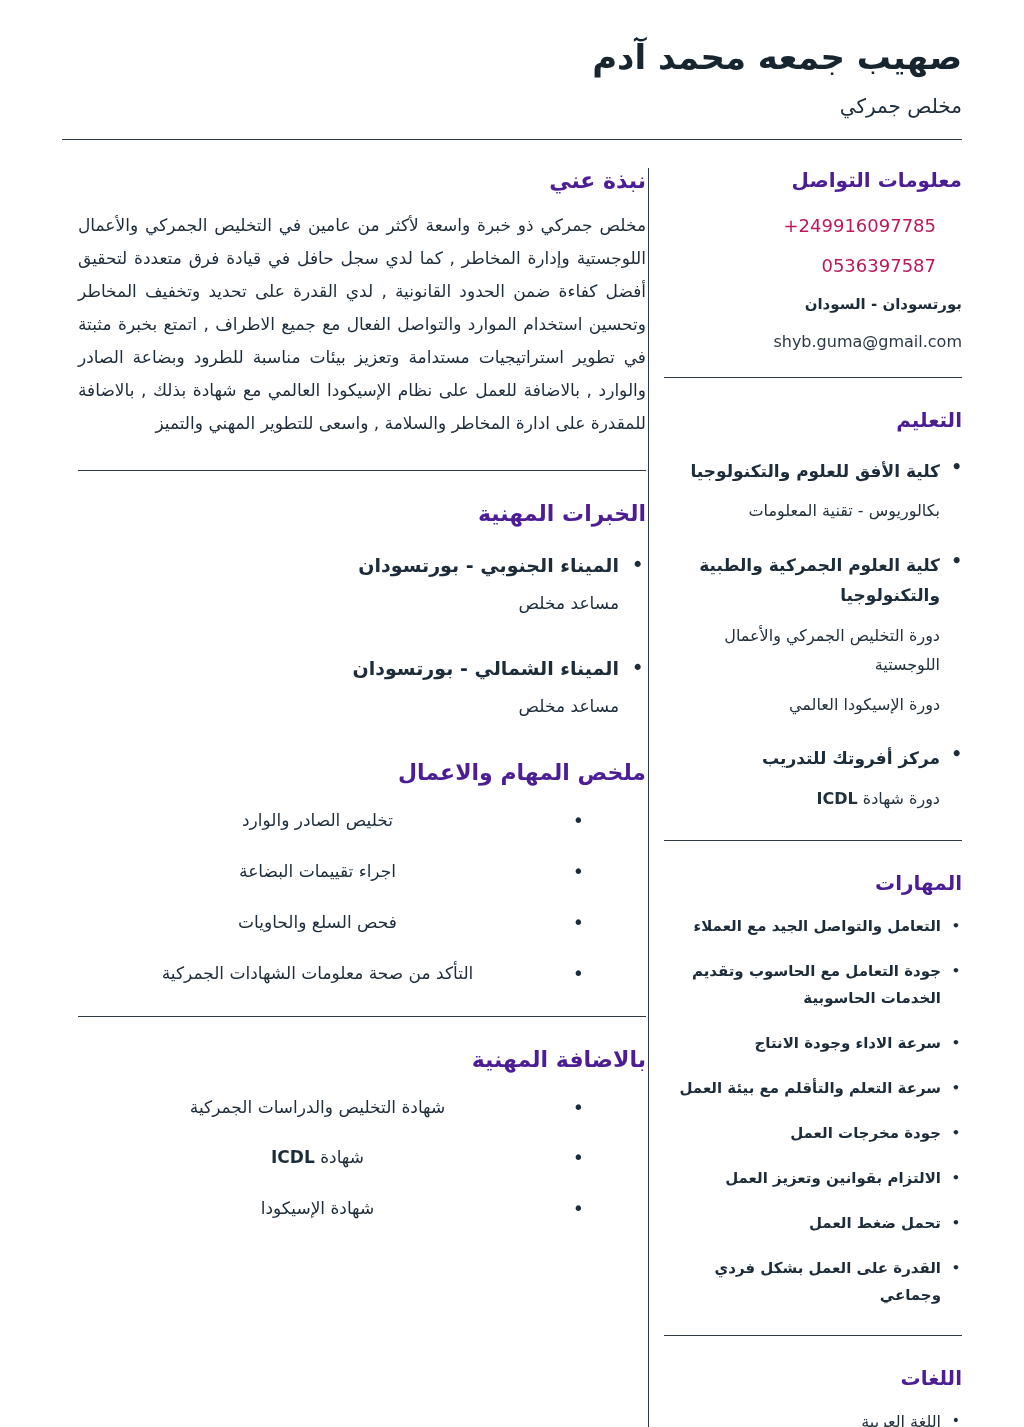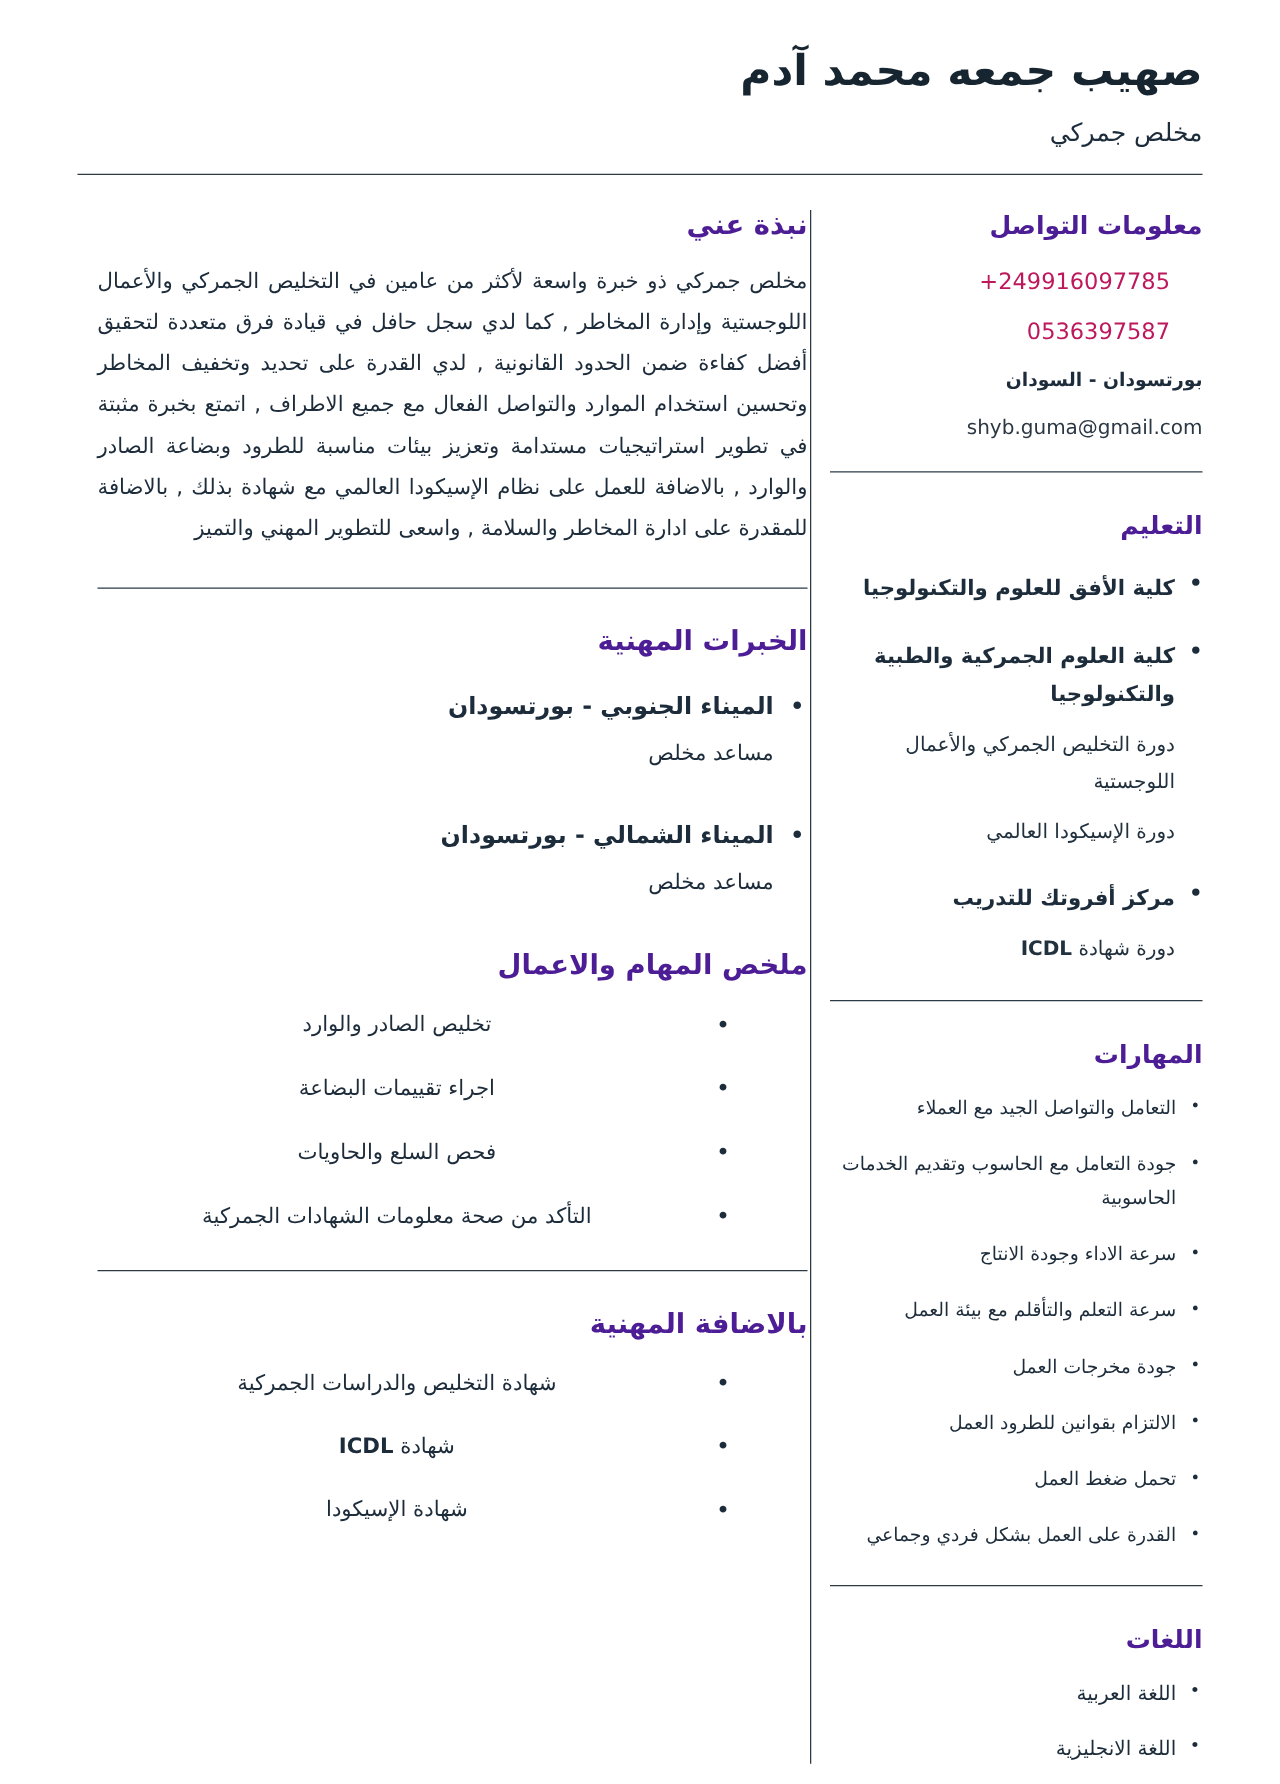--- a/index.html
+++ b/index.html
@@ -53,21 +53,21 @@
 
   
   .edu-list { list-style: none; margin: 20px 0 0; padding: 0; }
   .edu-list > li { position: relative; padding-right: 22px; margin-top: 24px; }
   .edu-list > li::before { content: "\2022"; position: absolute; right: 0; top: 1px; font-weight: 700; font-size: 17px; }
   .edu-title { font-size: 17px; font-weight: 700; line-height: 1.8; }
   .edu-detail { font-size: 16px; margin-top: 11px; line-height: 1.8; color: #22313e; }
 
   
   .skill-list { list-style: none; margin: 16px 0 0; padding: 0; }
-  .skill-list li { position: relative; padding-right: 21px; margin-top: 18px; font-size: 15px; line-height: 1.8; }
+  .skill-list li { position: relative; padding-right: 21px; margin-top: 18px; font-size: 15px; line-height: 1.8; font-weight: bold; }
   .skill-list li::before { content: "\2022"; position: absolute; right: 2px; top: 1px; font-size: 13px; }
 
   
   .lang-list { list-style: none; margin: 16px 0 0; padding: 0; }
   .lang-list li { position: relative; padding-right: 21px; margin-top: 20px; font-size: 16px; line-height: 1.5; }
   .lang-list li::before { content: "\2022"; position: absolute; right: 2px; top: 0; font-size: 14px; }
 </style>
 </head>
 <body>
 
@@ -91,20 +91,21 @@
         <div class="email">shyb.guma@gmail.com</div>
       </section>
 
       <div class="rule"></div>
 
       <section class="mt-sec">
         <h2 class="sec-h">التعليم</h2>
         <ul class="edu-list">
           <li>
             <div class="edu-title">كلية الأفق للعلوم والتكنولوجيا</div>
+            <div class="edu-detail">بكالوريوس - تقنية المعلومات</div>
           </li>
           <li>
             <div class="edu-title">كلية العلوم الجمركية والطبية والتكنولوجيا</div>
             <div class="edu-detail">دورة التخليص الجمركي والأعمال اللوجستية</div>
             <div class="edu-detail">دورة الإسيكودا العالمي</div>
           </li>
           <li>
             <div class="edu-title">مركز أفروتك للتدريب</div>
             <div class="edu-detail">
               <span>دورة شهادة</span>
@@ -117,21 +118,21 @@
       <div class="rule"></div>
 
       <section class="mt-sec">
         <h2 class="sec-h">المهارات</h2>
         <ul class="skill-list">
           <li>التعامل والتواصل الجيد مع العملاء</li>
           <li>جودة التعامل مع الحاسوب وتقديم الخدمات الحاسوبية</li>
           <li>سرعة الاداء وجودة الانتاج</li>
           <li>سرعة التعلم والتأقلم مع بيئة العمل</li>
           <li>جودة مخرجات العمل</li>
-          <li>الالتزام بقوانين للطرود العمل</li>
+          <li>الالتزام بقوانين وتعزيز العمل</li>
           <li>تحمل ضغط العمل</li>
           <li>القدرة على العمل بشكل فردي وجماعي</li>
         </ul>
       </section>
 
       <div class="rule"></div>
 
       <section class="mt-sec">
         <h2 class="sec-h">اللغات</h2>
         <ul class="lang-list">

